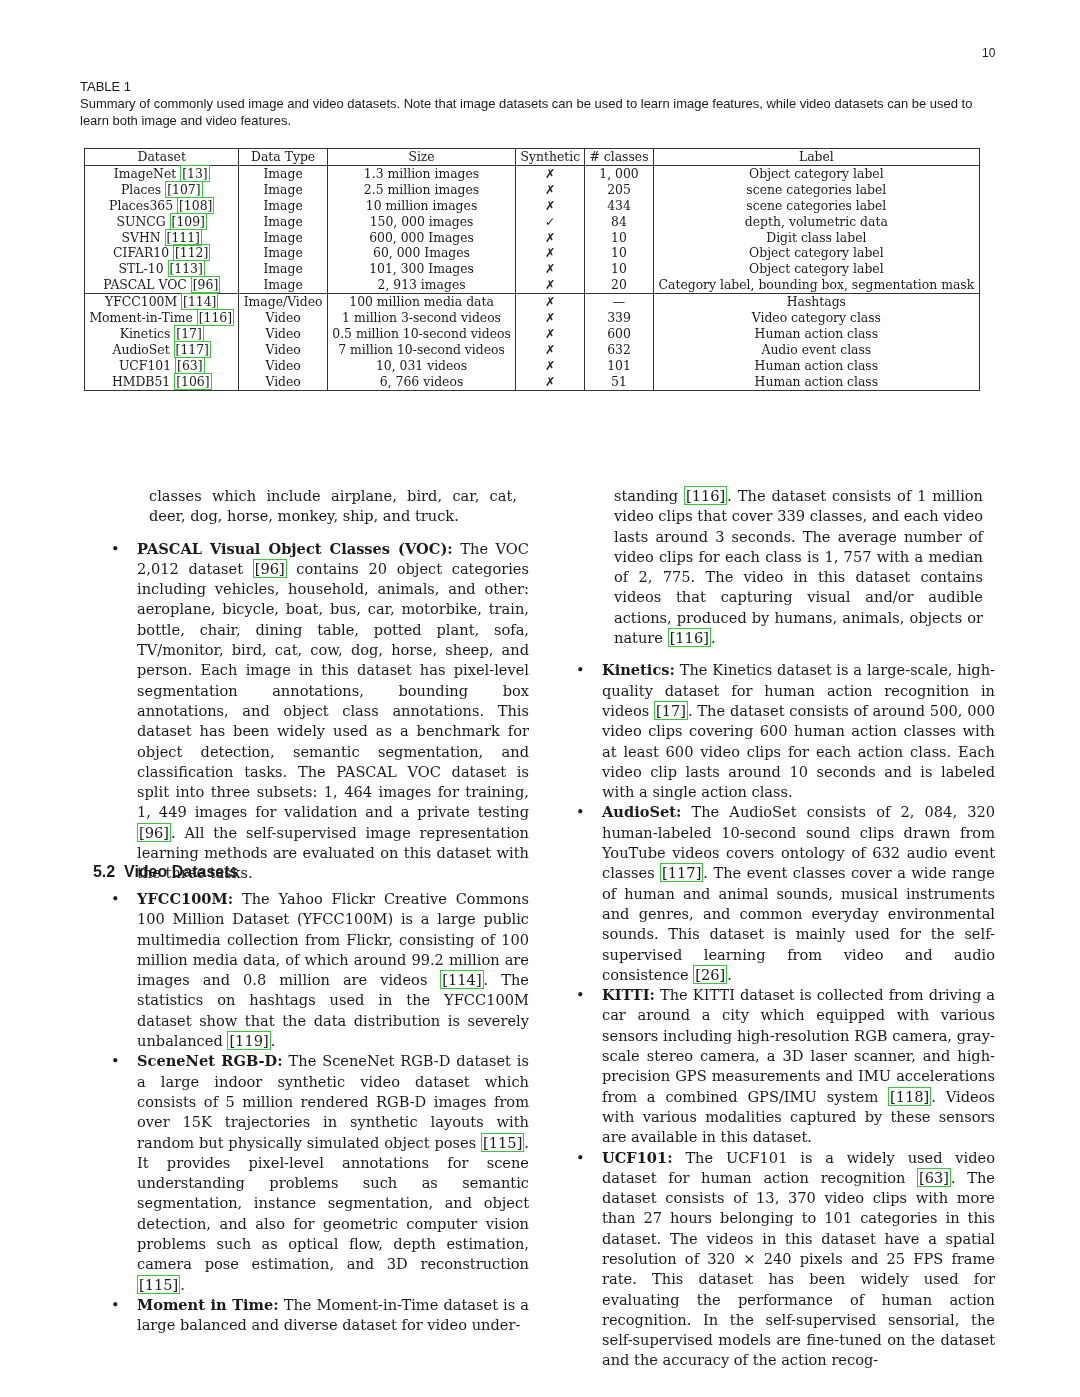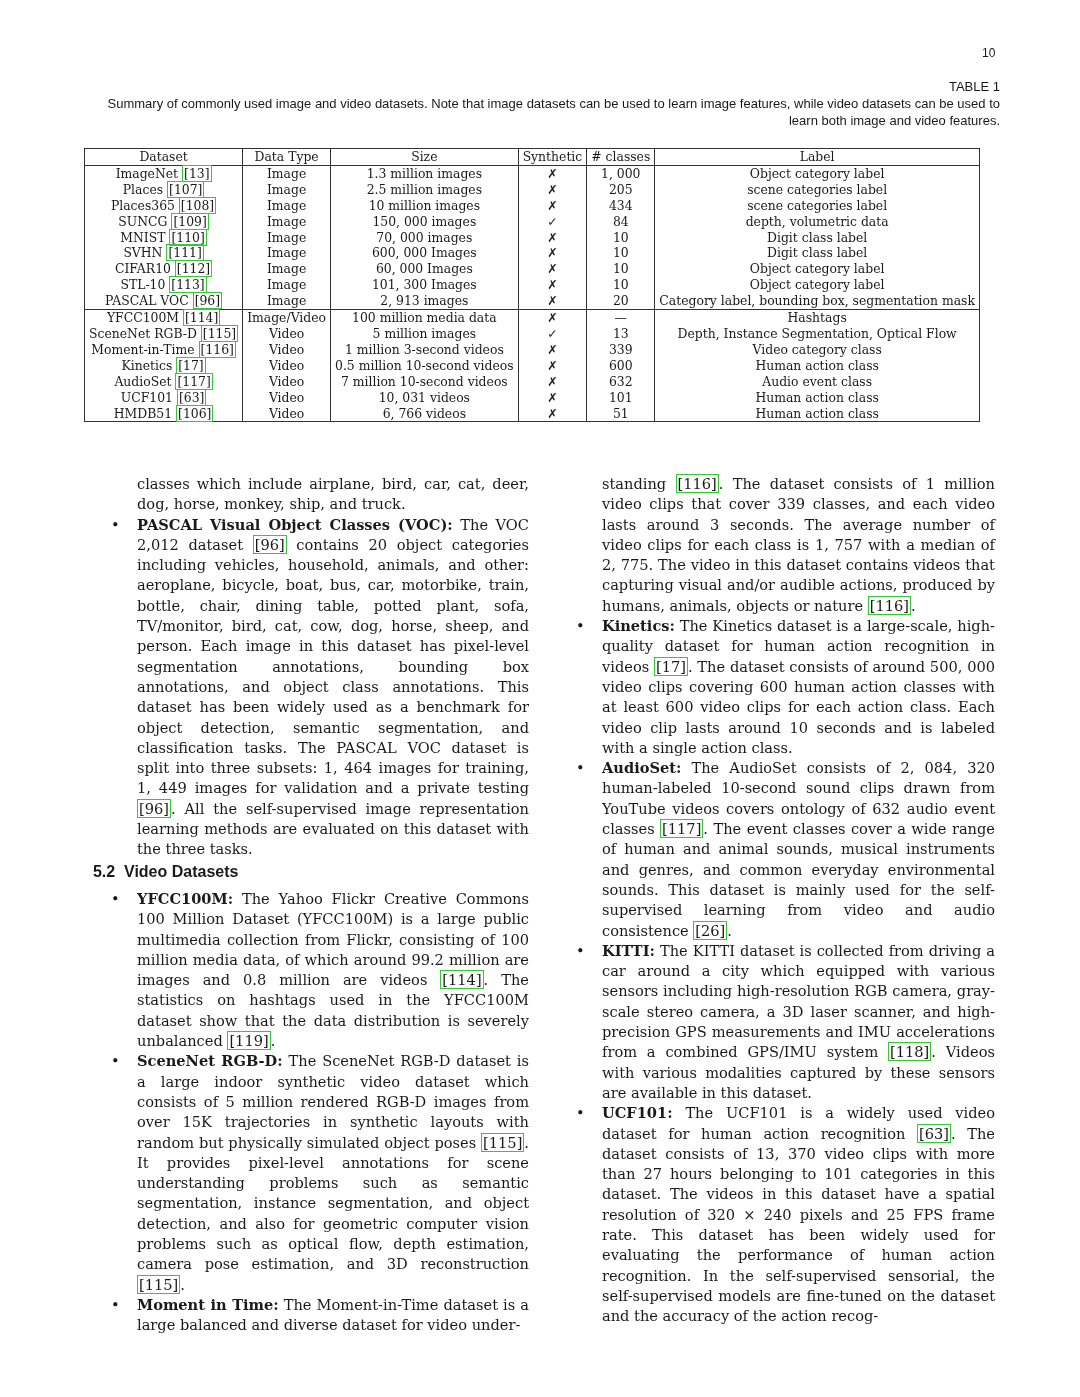--- a/index.html
+++ b/index.html
@@ -1,29 +1,29 @@
 <!DOCTYPE html>
 <html><head>
 <meta charset="utf-8">
 <style>
   html, body { margin: 0; padding: 0; background: #ffffff; }
   body { width: 1080px; height: 1397px; position: relative; overflow: hidden; color: #1a1a1a; }
   .page-num { position: absolute; top: 46px; left: 982px; font-family: "Liberation Sans", sans-serif; font-size: 12px; }
-  .caption { position: absolute; top: 78px; left: 80px; width: 920px; text-align: right; font-family: "Liberation Sans", sans-serif; font-size: 13px; line-height: 17px; }
+  .caption { position: absolute; top: 78px; left: 80px; width: 920px; text-align: left; font-family: "Liberation Sans", sans-serif; font-size: 13px; line-height: 17px; }
   .caption .tlabel { display: block; font-size: 13px; }
   table.ds { position: absolute; top: 148px; left: 84px; width: 896px; border-collapse: collapse; font-family: "DejaVu Serif", serif; font-size: 12.4px; line-height: 15.9px; }
   table.ds th, table.ds td { border-left: 1px solid #333; border-right: 1px solid #333; padding: 0 4px; text-align: center; white-space: nowrap; font-weight: normal; }
   table.ds thead th { border-top: 1px solid #333; border-bottom: 1px solid #333; }
   table.ds tbody tr:last-child td { border-bottom: 1px solid #333; }
   table.ds tr.group-start td { border-top: 1.5px solid #333; }
   .cite { border: 1px solid #37c837; padding: 0 1px; text-align: right; }
   .col { position: absolute; font-family: "DejaVu Serif", serif; font-size: 14.6px; line-height: 20.3px; text-align: justify; }
   .col.left { left: 137px; top: 474px; width: 392px; }
   .col.right { left: 602px; top: 474px; width: 393px; }
-  .col p { margin: 0; }
+  .col p { margin: 12px; }
   .item { position: relative; margin: 0; }
   .bullet { position: absolute; left: -26px; top: 0; }
   .bold { font-weight: bold; }
   .section-head { position: absolute; left: 84px; top: 863px; font-family: "Liberation Sans", sans-serif; font-weight: bold; font-size: 16px; text-align: center; }
   .section-head .num { display: inline-block; width: 40px; }
 </style>
 </head>
 <body>
 
 <div class="page-num">10</div>
@@ -71,28 +71,20 @@
       </tr>
       <tr>
         <td><span>SUNCG</span> <span class="cite">[<span>109</span>]</span></td>
         <td>Image</td>
         <td>150, 000 images</td>
         <td>✓</td>
         <td>84</td>
         <td>depth, volumetric data</td>
       </tr>
       <tr>
-        <td><span>MNIST</span> <span class="cite">[<span>110</span>]</span></td>
-        <td>Image</td>
-        <td>70, 000 images</td>
-        <td>✗</td>
-        <td>10</td>
-        <td>Digit class label</td>
-      </tr>
-      <tr>
         <td><span>SVHN</span> <span class="cite">[<span>111</span>]</span></td>
         <td>Image</td>
         <td>600, 000 Images</td>
         <td>✗</td>
         <td>10</td>
         <td>Digit class label</td>
       </tr>
       <tr>
         <td><span>CIFAR10</span> <span class="cite">[<span>112</span>]</span></td>
         <td>Image</td>
@@ -119,28 +111,20 @@
       </tr>
       <tr class="group-start">
         <td><span>YFCC100M</span> <span class="cite">[<span>114</span>]</span></td>
         <td>Image/Video</td>
         <td>100 million media data</td>
         <td>✗</td>
         <td>—</td>
         <td>Hashtags</td>
       </tr>
       <tr>
-        <td><span>SceneNet RGB-D</span> <span class="cite">[<span>115</span>]</span></td>
-        <td>Video</td>
-        <td>5 million images</td>
-        <td>✓</td>
-        <td>13</td>
-        <td>Depth, Instance Segmentation, Optical Flow</td>
-      </tr>
-      <tr>
         <td><span>Moment-in-Time</span> <span class="cite">[<span>116</span>]</span></td>
         <td>Video</td>
         <td>1 million 3-second videos</td>
         <td>✗</td>
         <td>339</td>
         <td>Video category class</td>
       </tr>
       <tr>
         <td><span>Kinetics</span> <span class="cite">[<span>17</span>]</span></td>
         <td>Video</td>

